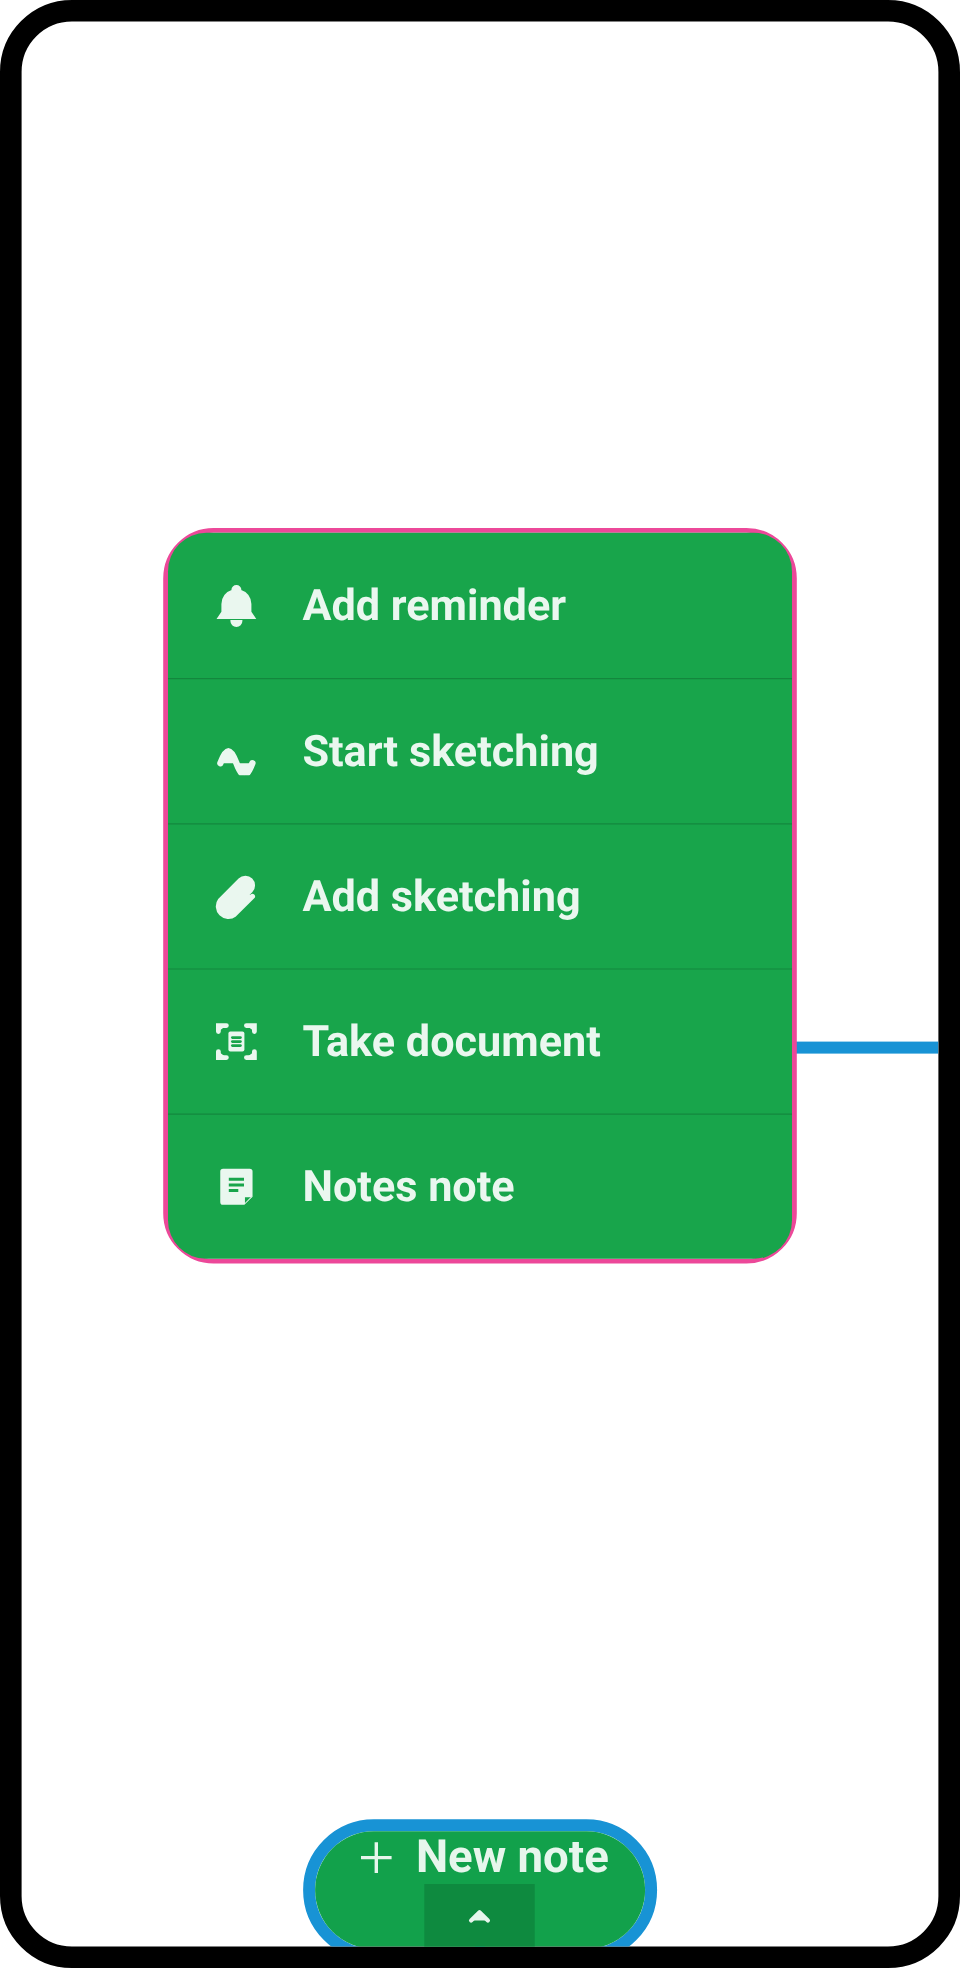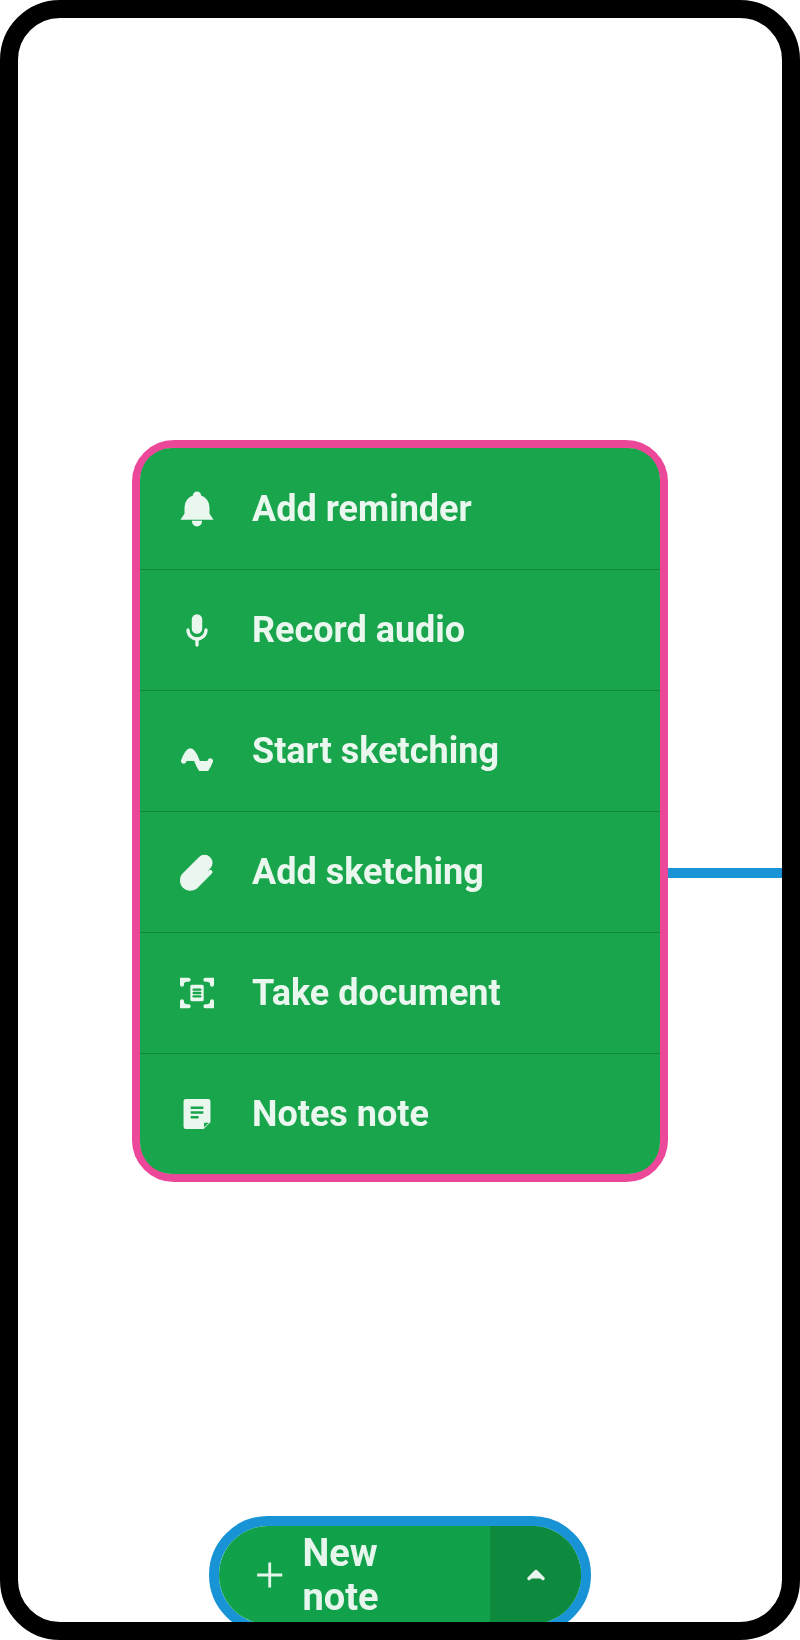--- a/index.html
+++ b/index.html
@@ -68,35 +68,36 @@
     border-radius: 80px;
     padding: 0;
     display: inline-block;
   }
   .new-note {
     display: flex; align-items: center; gap: 0;
     background: #12a14b;
     border-radius: 64px;
     height: 98px;
     overflow: hidden;
+    flex-direction: column;
   }
   .new-note-main { display: flex; align-items: center; gap: 16px; padding: 0 30px 0 34px; color: #e6f6ec; font-size: 38px; font-weight: 700; }
   .new-note-chevron { width: 92px; height: 98px; background: #0e8a3f; display: flex; align-items: center; justify-content: center; }
   .new-note svg { fill: #e6f6ec; }
 
   
   .callout-bottom { position: absolute; left: 50%; bottom: -4px; width: 8px; height: 14px; background: #1893d5; transform: translateX(-50%); z-index: 49; }
 
   
   .popup-wrap {
     position: absolute; top: 422px; left: 50%; transform: translateX(-50%);
     z-index: 40;
   }
   .popup-outline {
-    border: 8px solid #ec4899;
+    border: 4px solid #ec4899;
     border-radius: 42px;
     display: inline-block;
   }
   .popup {
     width: 520px;
     background: #18a54b;
     border-radius: 32px;
     overflow: hidden;
   }
   .popup-item {
@@ -200,30 +201,20 @@
         <div class="popup-item">
           <span class="picon">
             <svg viewBox="0 0 24 24" width="40" height="40">
                 <path d="M12 2a2 2 0 0 1 2 2v.3A7 7 0 0 1 19 11v4l2 3H3l2-3v-4a7 7 0 0 1 5-6.7V4a2 2 0 0 1 2-2zm0 20a2.5 2.5 0 0 0 2.5-2.5h-5A2.5 2.5 0 0 0 12 22z"></path>
               </svg>
           </span>
           <span>Add reminder</span>
         </div>
         <div class="popup-item">
           <span class="picon">
-            <svg viewBox="0 0 24 24" width="36" height="36">
-                <rect x="9" y="2" width="6" height="12" rx="3"></rect>
-                <path d="M6 12a6 6 0 0 0 12 0" fill="none" stroke-width="2.2" stroke-linecap="round"></path>
-                <line x1="12" y1="18" x2="12" y2="22" stroke-width="2.2" stroke-linecap="round"></line>
-              </svg>
-          </span>
-          <span>Record audio</span>
-        </div>
-        <div class="popup-item">
-          <span class="picon">
             <svg viewBox="0 0 24 24" width="40" height="40" fill="none" stroke-width="3.2" stroke-linecap="round">
                 <path d="M4 18c3-8 5-8 8 0s5 8 8 0"></path>
               </svg>
           </span>
           <span>Start sketching</span>
         </div>
         <div class="popup-item">
           <span class="picon">
             <svg viewBox="0 0 24 24" width="40" height="40" fill="none" stroke-width="2.6" stroke-linecap="round">
                 <path d="M20 12l-9 9a5 5 0 0 1-7-7l10-10a3.5 3.5 0 0 1 5 5l-10 10a2 2 0 0 1-3-3l8-8"></path>

